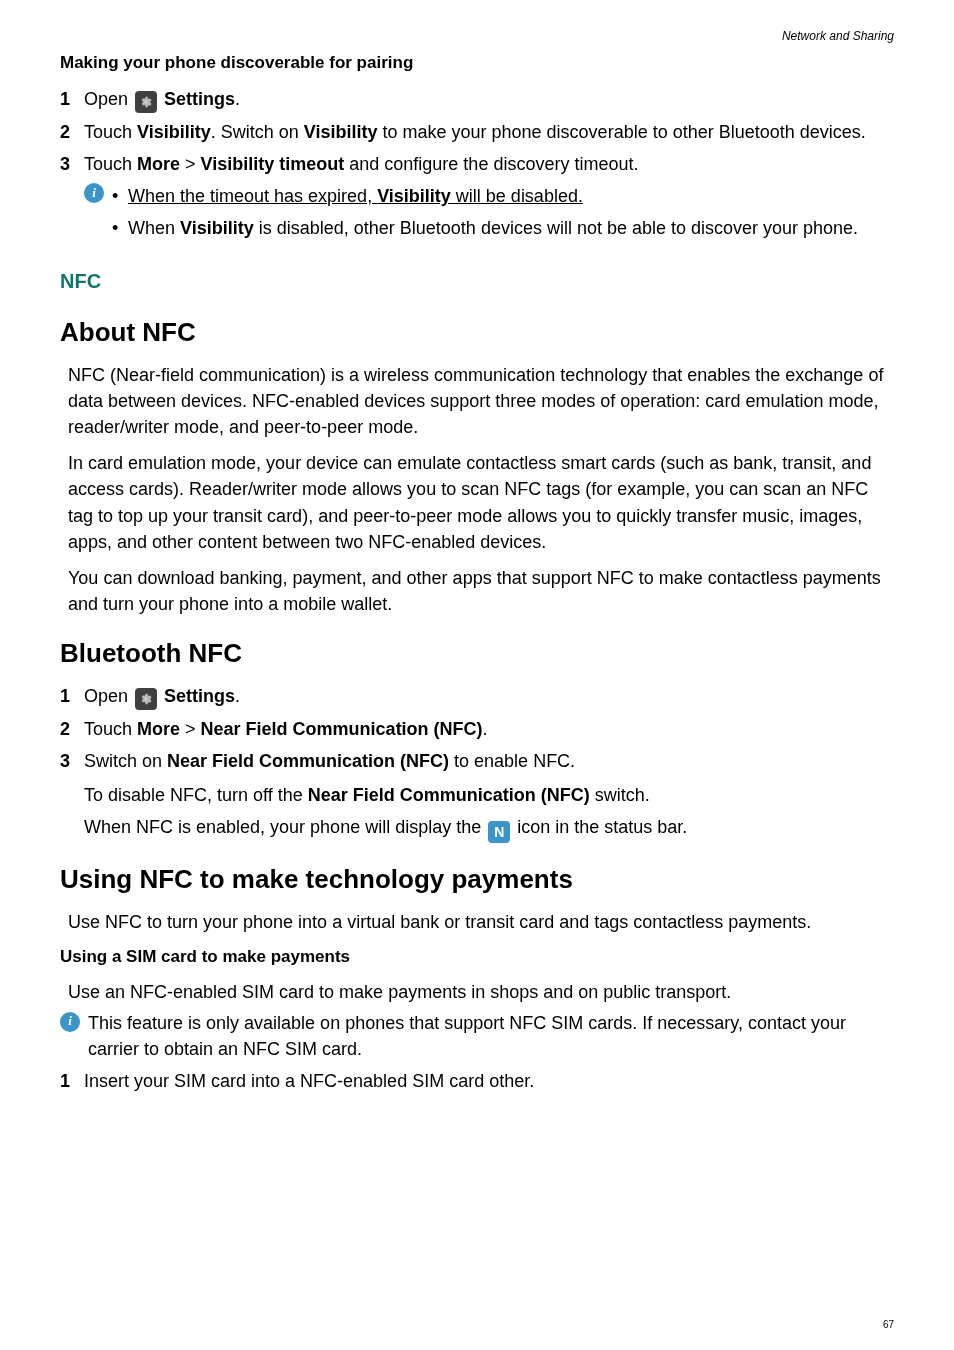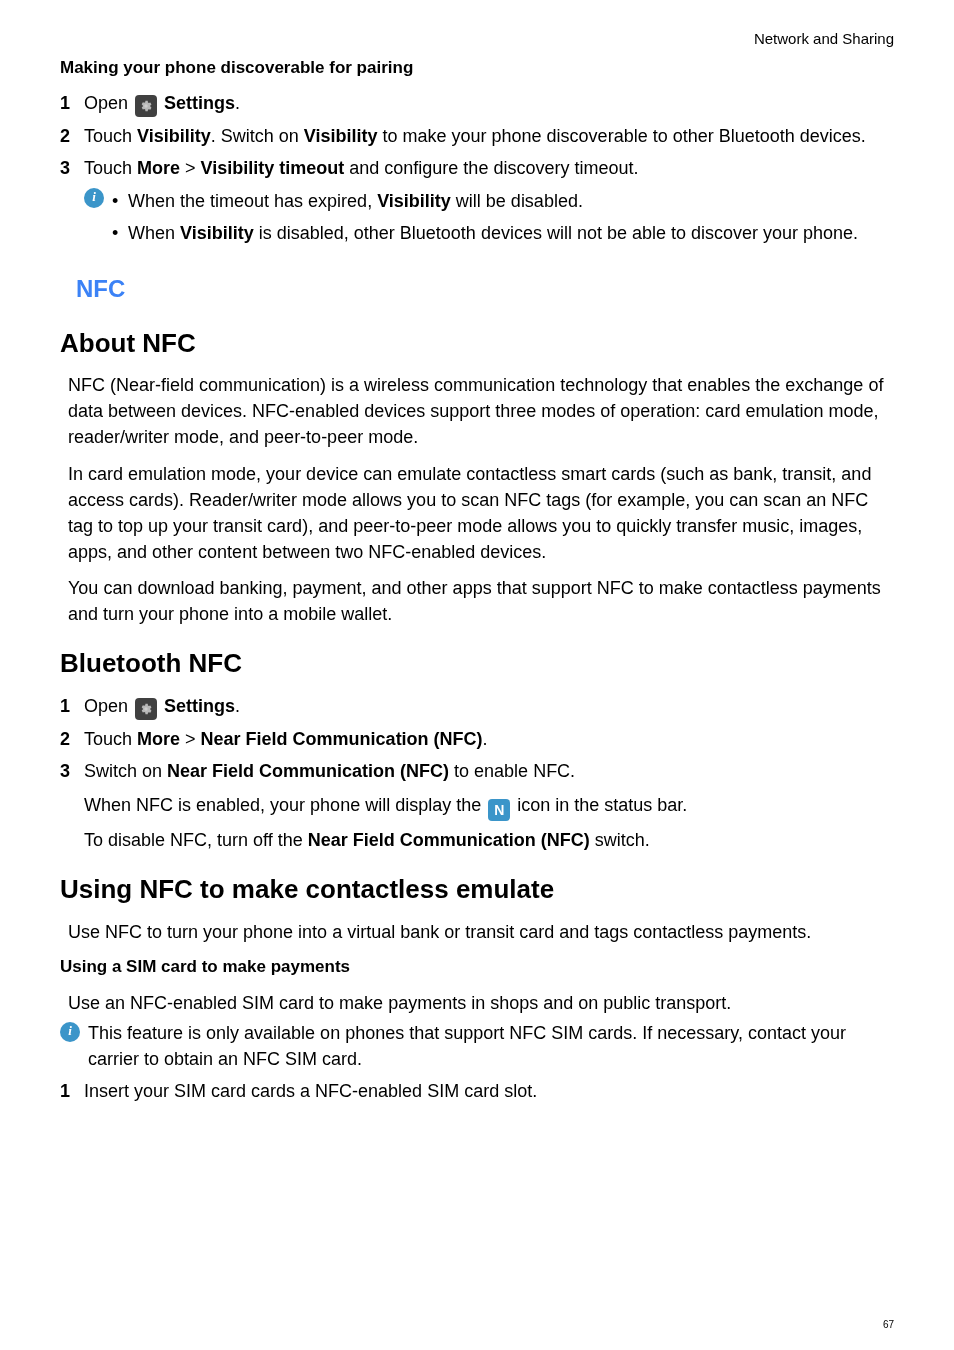--- a/index.html
+++ b/index.html
@@ -9,32 +9,33 @@
     background: #fff;
     font-family: Arial, Helvetica, sans-serif;
     color: #000;
     padding: 28px 60px 20px 60px;
     position: relative;
     font-size: 18px;
     line-height: 1.45;
   }
   .header-right {
     text-align: right;
-    font-size: 15px;
+    font-size: 12px;
+    font-style: italic;
   }
   .h4 {
     font-weight: bold;
     font-size: 17px;
     margin: 6px 0 10px 0;
   }
   .h1 {
-    color: #3b82f6;
-    font-size: 24px;
-    font-weight: bold;
-    margin: 26px 0 18px 16px;
+    color: #0f766e;
+    font-size: 20px;
+    font-weight: bold;
+    margin: 26px 0 18px 0;
   }
   .h3 {
     font-weight: bold;
     font-size: 26px;
     margin: 18px 0 10px 0;
   }
   .ol-item {
     display: flex;
     align-items: flex-start;
     margin: 6px 0;
@@ -154,21 +155,21 @@
     <div class="ol-item">
       <div class="ol-num">3</div>
       <div class="ol-body">Touch <b>More</b> &gt; <b>Visibility timeout</b> and configure the discovery timeout.</div>
     </div>
   </div>
 
 <div class="sub-bullets" id="pairing-info">
     <div class="row">
       <span class="info-badge">i</span>
       <span class="bullet-dot">•</span>
-      <span style="flex: 1 1 0%;">When the timeout has expired, <b>Visibility</b> will be disabled.</span>
+      <span style="flex: 1 1 0%; text-decoration: underline;">When the timeout has expired, <b>Visibility</b> will be disabled.</span>
     </div>
     <div class="row">
       <span class="info-spacer"></span>
       <span class="bullet-dot">•</span>
       <span style="flex: 1 1 0%;">When <b>Visibility</b> is disabled, other Bluetooth devices will not be able to discover your phone.</span>
     </div>
   </div>
 
 <div class="h1">NFC</div>
 
@@ -191,35 +192,35 @@
     <div class="ol-item">
       <div class="ol-num">2</div>
       <div class="ol-body">Touch <b>More</b> &gt; <b>Near Field Communication (NFC)</b>.</div>
     </div>
     <div class="ol-item">
       <div class="ol-num">3</div>
       <div class="ol-body">Switch on <b>Near Field Communication (NFC)</b> to enable NFC.</div>
     </div>
   </div>
 <div class="indent-block" id="enabling-post">
+    <p>To disable NFC, turn off the <b>Near Field Communication (NFC)</b> switch.</p>
     <p>When NFC is enabled, your phone will display the <span class="nfc-icon">N</span> icon in the status bar.</p>
-    <p>To disable NFC, turn off the <b>Near Field Communication (NFC)</b> switch.</p>
-  </div>
-
-<div class="h3">Using NFC to make contactless emulate</div>
+  </div>
+
+<div class="h3">Using NFC to make technology payments</div>
 <p class="para">Use NFC to turn your phone into a virtual bank or transit card and tags contactless payments.</p>
 
 <div class="h4">Using a SIM card to make payments</div>
 <p class="para" style="margin-bottom:4px">Use an NFC-enabled SIM card to make payments in shops and on public transport.</p>
 
 <div class="note-row">
   <span class="info-badge">i</span>
   <span class="note-text">This feature is only available on phones that support NFC SIM cards. If necessary, contact your carrier to obtain an NFC SIM card.</span>
 </div>
 
 <div id="sim-steps">
     <div class="ol-item">
       <div class="ol-num">1</div>
-      <div class="ol-body">Insert your SIM card cards a NFC-enabled SIM card slot.</div>
+      <div class="ol-body">Insert your SIM card into a NFC-enabled SIM card other.</div>
     </div>
   </div>
 
 <div class="page-num">67</div>
 
 </body></html>

